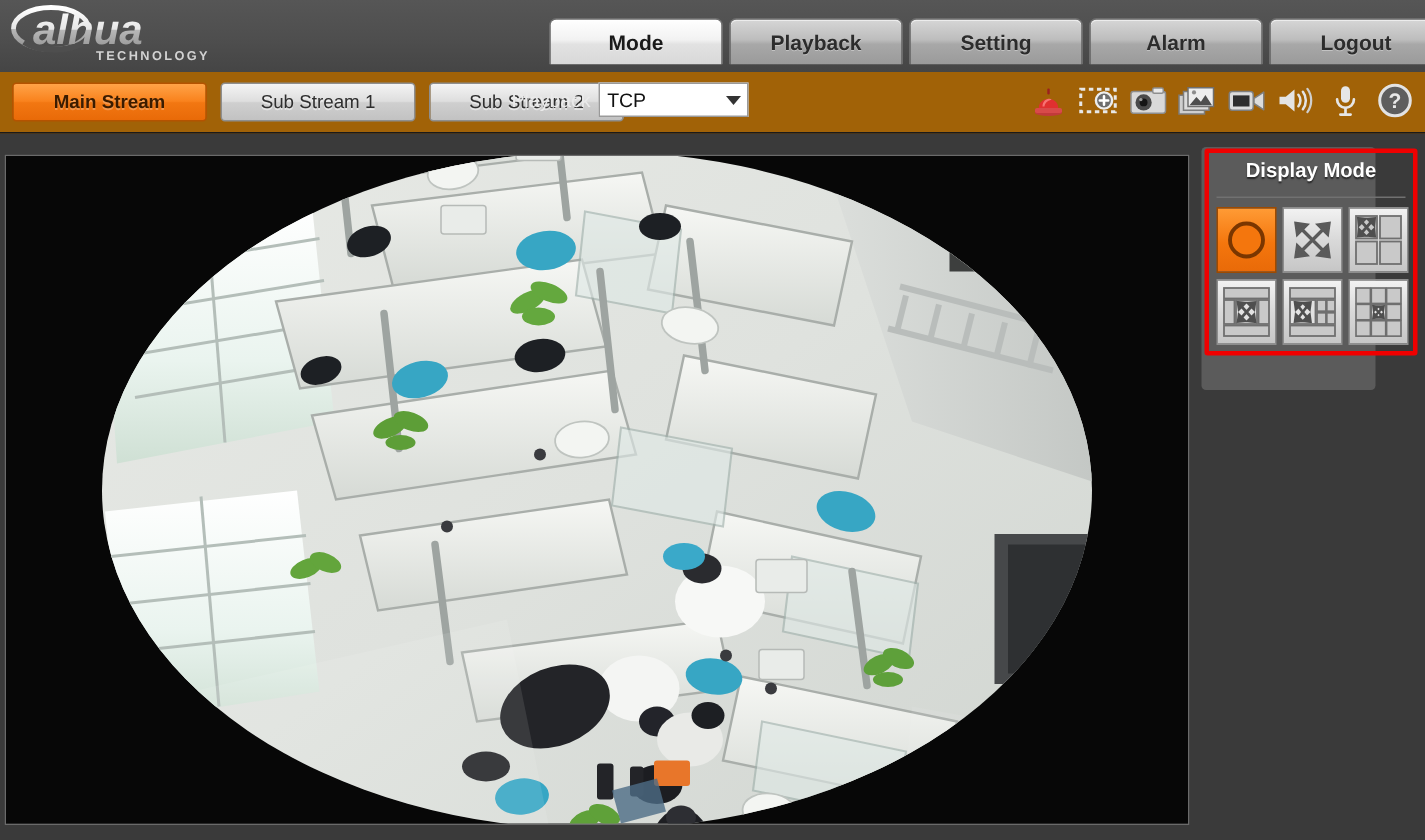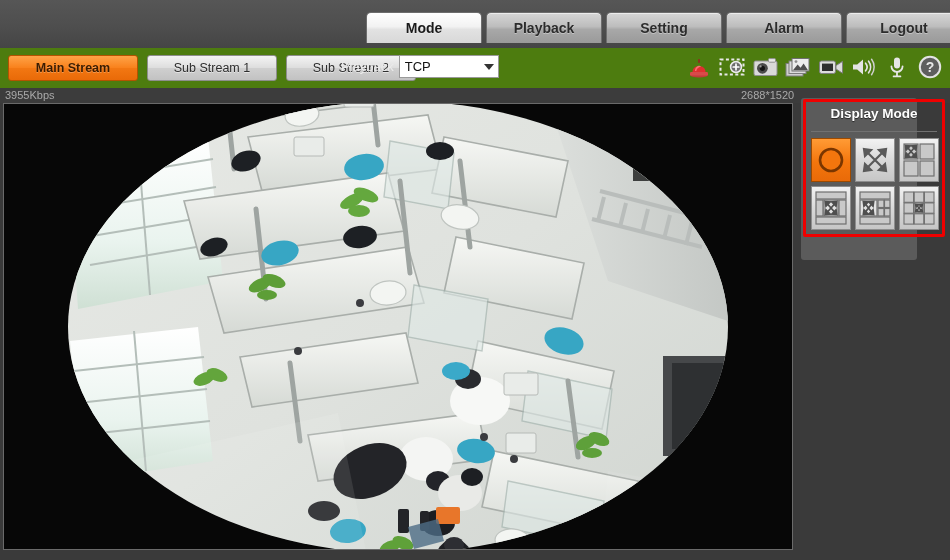--- a/index.html
+++ b/index.html
@@ -32,21 +32,21 @@
     text-shadow:0 1px 0 rgba(255,255,255,.35);
   }
   .tab.active{
     background:linear-gradient(180deg,#ffffff 0%,#f2f2f2 45%,#e2e2e2 55%,#d8d8d8 100%);
     color:#1a1a1a;
   }
 
   
   .toolbar{
     position:absolute;left:0;top:48px;width:950px;height:40px;
-    background:#4d7c0f;border-bottom:1px solid #1a1a1a;
+    background:#a16207;border-bottom:1px solid #1a1a1a;
   }
   .streambtns{position:absolute;left:8px;top:7px;display:flex;gap:9px;}
   .sbtn{
     height:24px;line-height:24px;padding:0 14px;min-width:100px;text-align:center;
     font-size:12.5px;color:#2e2e2e;border-radius:3px;cursor:pointer;user-select:none;
     background:linear-gradient(180deg,#f4f4f4 0%,#dedede 48%,#cfcfcf 52%,#c2c2c2 100%);
     border:1px solid #8e8e8e;
     text-shadow:0 1px 0 rgba(255,255,255,.5);
   }
   .sbtn.active{
@@ -119,20 +119,36 @@
   }
   .dmcell svg{display:block;}
 </style>
 </head>
 <body>
 
 <div id="app">
 
   <div class="header">
 
+    <div class="logo">
+      <svg width="170" height="42" viewBox="0 0 170 42">
+        <defs>
+          <linearGradient id="lg" x1="0" y1="0" x2="0" y2="1">
+            <stop offset="0" stop-color="#ffffff"></stop>
+              <stop offset="0.5" stop-color="#e6e6e6"></stop>
+            <stop offset="0.52" stop-color="#b8b8b8"></stop>
+              <stop offset="1" stop-color="#8f8f8f"></stop>
+          </linearGradient>
+        </defs>
+        <ellipse cx="28" cy="17" rx="25" ry="14" fill="none" stroke="url(#lg)" stroke-width="3.2"></ellipse>
+        <path d="M10 26 C 20 33, 44 33, 52 24" fill="none" stroke="#4e4e4e" stroke-width="4"></path>
+        <text x="16" y="27" font-family="Liberation Sans,sans-serif" font-size="28" font-weight="bold" font-style="italic" fill="url(#lg)">alhua</text>
+        <text x="58" y="38" font-family="Liberation Sans,sans-serif" font-size="8.5" font-weight="bold" letter-spacing="1.6" fill="#d2d2d2">TECHNOLOGY</text>
+      </svg>
+    </div>
 
     <div class="tabs">
       <div class="tab active">Mode</div>
       <div class="tab">Playback</div>
       <div class="tab">Setting</div>
       <div class="tab">Alarm</div>
       <div class="tab">Logout</div>
     </div>
   </div>
 
@@ -220,24 +236,20 @@
 
       <div class="ibtn">
         <svg width="24" height="24" viewBox="0 0 24 24">
           <circle cx="12" cy="12" r="10.2" fill="#5e5e5e" stroke="#e3e3e3" stroke-width="2"></circle>
           <text x="12" y="17" text-anchor="middle" font-family="Liberation Sans,sans-serif" font-size="14" font-weight="bold" fill="#e8e8e8">?</text>
         </svg>
       </div>
     </div>
   </div>
 
-  <div class="statusbar">
-    <span class="bitrate">3955Kbps</span>
-    <span class="resolution">2688*1520</span>
-  </div>
 
   <div class="videoframe">
     <div class="videoinner">
       <div class="fisheye">
         <svg class="scene" viewBox="0 0 780 572" preserveAspectRatio="xMidYMid slice">
           <defs>
             <linearGradient id="floorG" x1="0" y1="0" x2="1" y2="1">
               <stop offset="0" stop-color="#e9ebe7"></stop>
                 <stop offset="0.5" stop-color="#dfe2de"></stop>
               <stop offset="1" stop-color="#cdd2cd"></stop>

